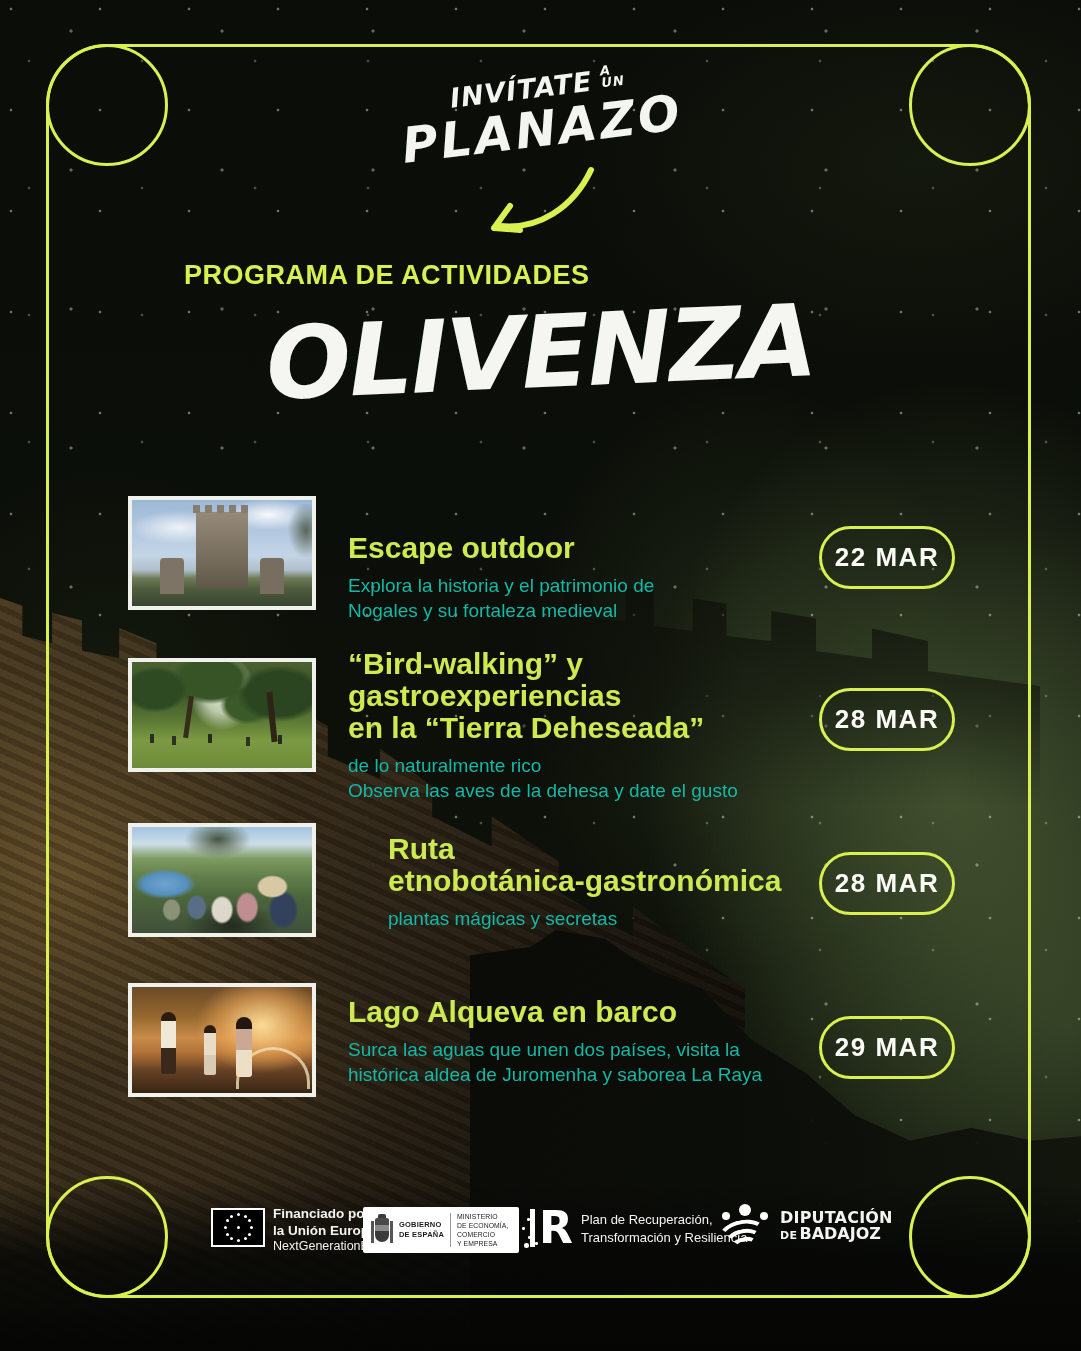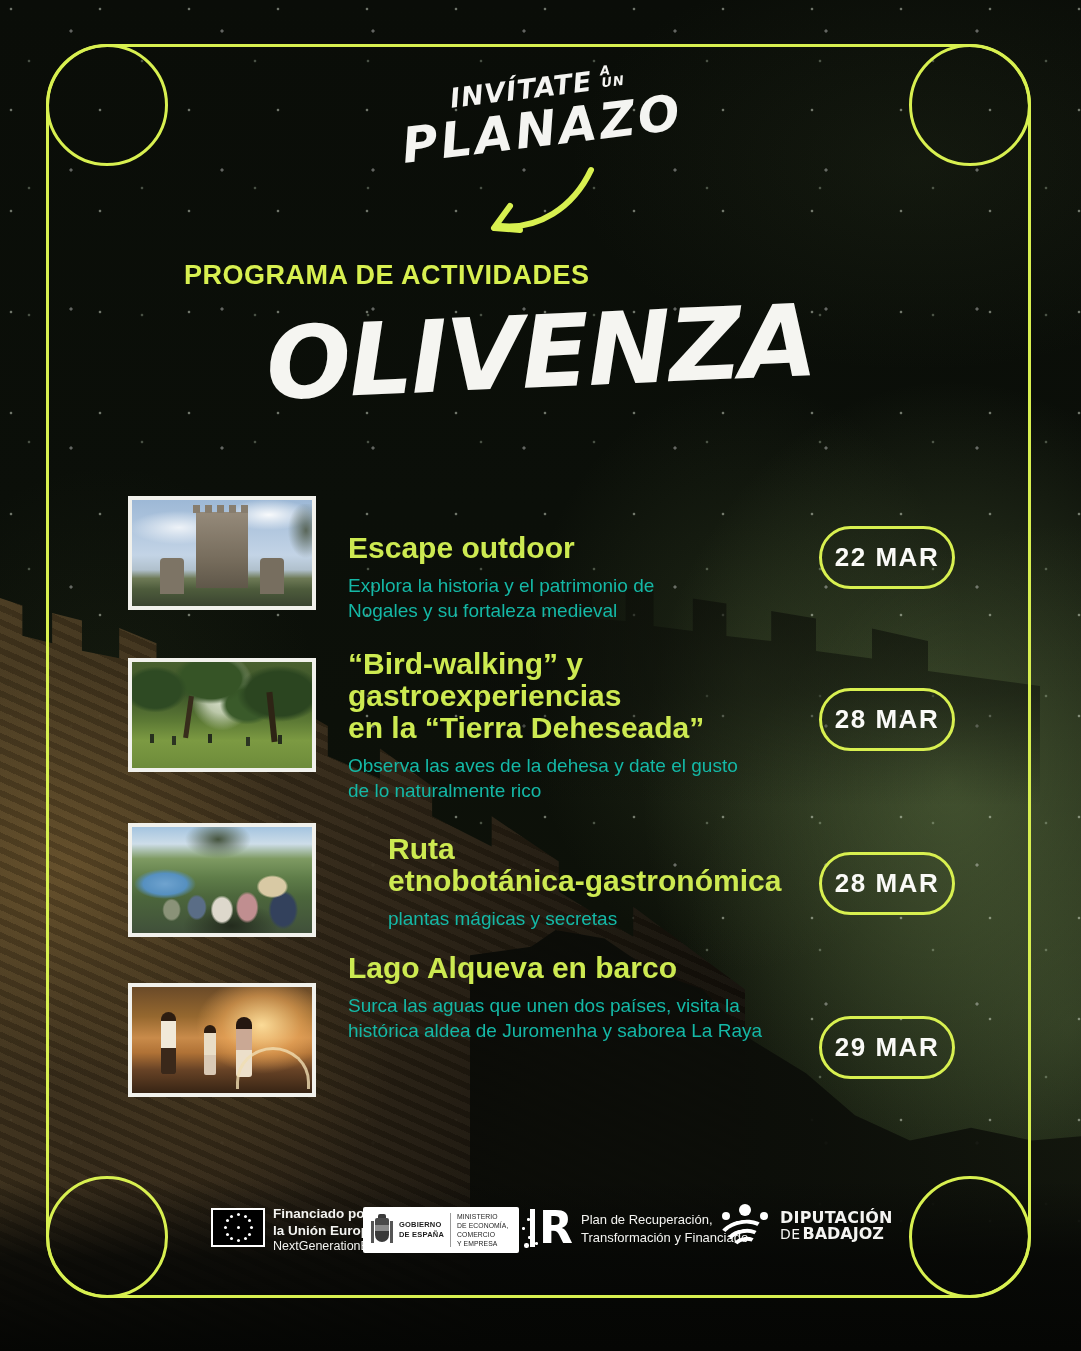--- a/index.html
+++ b/index.html
@@ -208,21 +208,21 @@
   .dip-dot-c{left:23px;top:2px;width:12px;height:12px;}
   .dip-dot-l{left:6px;top:10px;width:8px;height:8px;}
   .dip-dot-r{left:44px;top:10px;width:8px;height:8px;}
   .dip-arc{position:absolute;border:4px solid transparent;border-top-color:#fff;border-radius:50%;transform:rotate(-11deg);}
   .dip-a1{left:2px;top:18px;width:50px;height:34px;}
   .dip-a2{left:9px;top:27px;width:38px;height:26px;}
   .dip-a3{left:16px;top:35px;width:26px;height:18px;}
   .dip-text{margin-left:8px;line-height:1.02;font-family:"DejaVu Sans",sans-serif;}
   .dip-l1{font-size:16px;font-weight:bold;letter-spacing:.2px;text-align:right;}
   .dip-l2{font-size:16px;font-weight:bold;}
-  .dip-l2 .sm{font-size:14px;font-weight:normal;letter-spacing:.4px;margin-right:2px;}
+  .dip-l2 .sm{font-size:11px;font-weight:bold;letter-spacing:.4px;margin-right:2px;}
 </style>
 </head>
 <body>
 
 <div class="canvas">
 
   <div class="bg"></div>
   <div class="stars"></div>
   <div class="wall-mid"></div>
   <div class="wall-left"></div>
@@ -279,22 +279,22 @@
     <div class="trunk2"></div>
     <div class="people"></div>
   </div>
   <div class="row-text" style="top:648px;">
     <div class="a-title">
       <span>“Bird-walking” y</span>
       <span>gastroexperiencias</span>
       <span>en la “Tierra Deheseada”</span>
     </div>
     <div class="a-desc">
+      <span>de lo naturalmente rico</span>
       <span>Observa las aves de la dehesa y date el gusto</span>
-      <span>de lo naturalmente rico</span>
     </div>
   </div>
   <div class="pill" style="top:688px;">28 MAR</div>
 
   <div class="thumb ph-ruta" style="top:823px;">
     <div class="tree"></div>
     <div class="water"></div>
     <div class="crowd"></div>
   </div>
   <div class="row-text" style="top:833px;margin-left:40px;">
@@ -307,21 +307,21 @@
     </div>
   </div>
   <div class="pill" style="top:852px;">28 MAR</div>
 
   <div class="thumb ph-boat" style="top:983px;">
     <div class="fig1"></div>
     <div class="fig2"></div>
     <div class="fig3"></div>
     <div class="rail"></div>
   </div>
-  <div class="row-text" style="top:952px;">
+  <div class="row-text" style="top:996px;">
     <div class="a-title">
       <span>Lago Alqueva en barco</span>
     </div>
     <div class="a-desc">
       <span>Surca las aguas que unen dos países, visita la</span>
       <span>histórica aldea de Juromenha y saborea La Raya</span>
     </div>
   </div>
   <div class="pill" style="top:1016px;">29 MAR</div>
 
@@ -353,21 +353,21 @@
     </span>
   </div>
 
   <div class="footer-item prtr">
     <span class="prtr-logo">
       <span class="prtr-stars"></span>
       <span class="prtr-r">R</span>
     </span>
     <span class="prtr-text">
       <span>Plan de Recuperación,</span>
-      <span>Transformación y Financiado</span>
+      <span>Transformación y Resiliencia</span>
     </span>
   </div>
 
   <div class="footer-item dip">
     <span class="dip-sym">
       <i class="dip-dot-c"></i>
       <i class="dip-dot-l"></i>
       <i class="dip-dot-r"></i>
       <span class="dip-arc dip-a1"></span>
       <span class="dip-arc dip-a2"></span>

